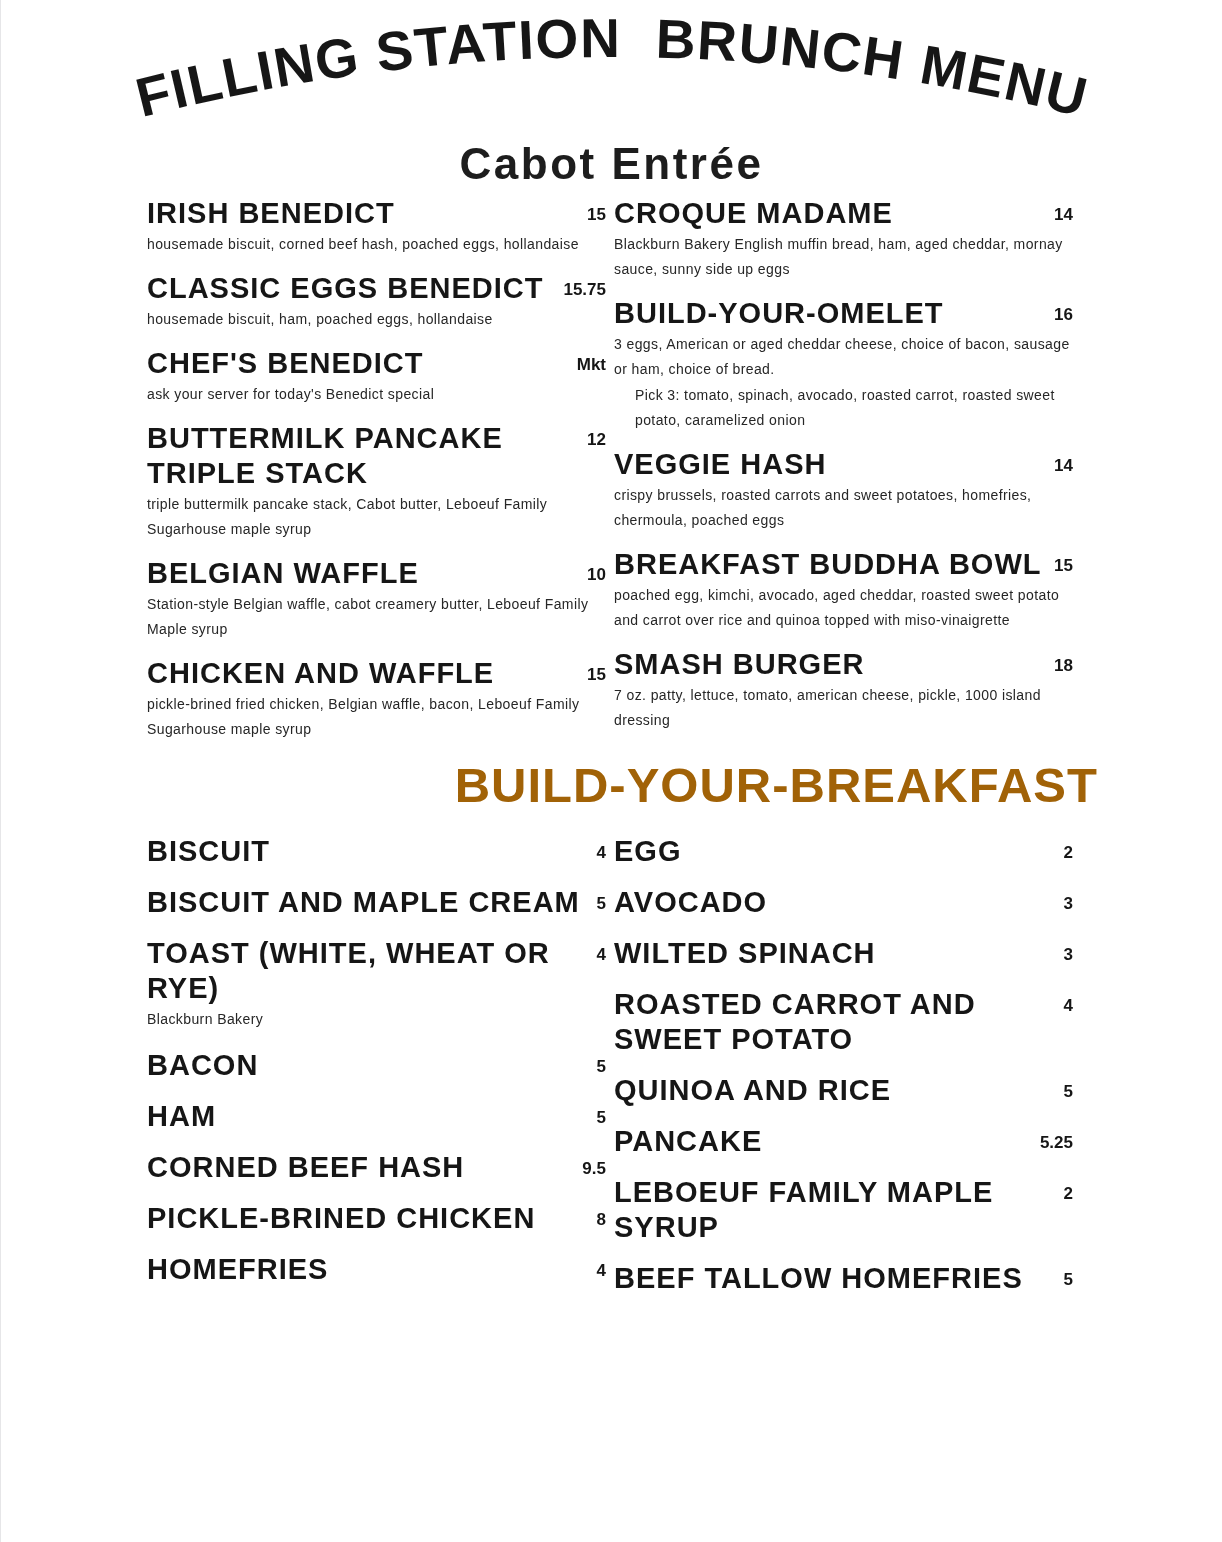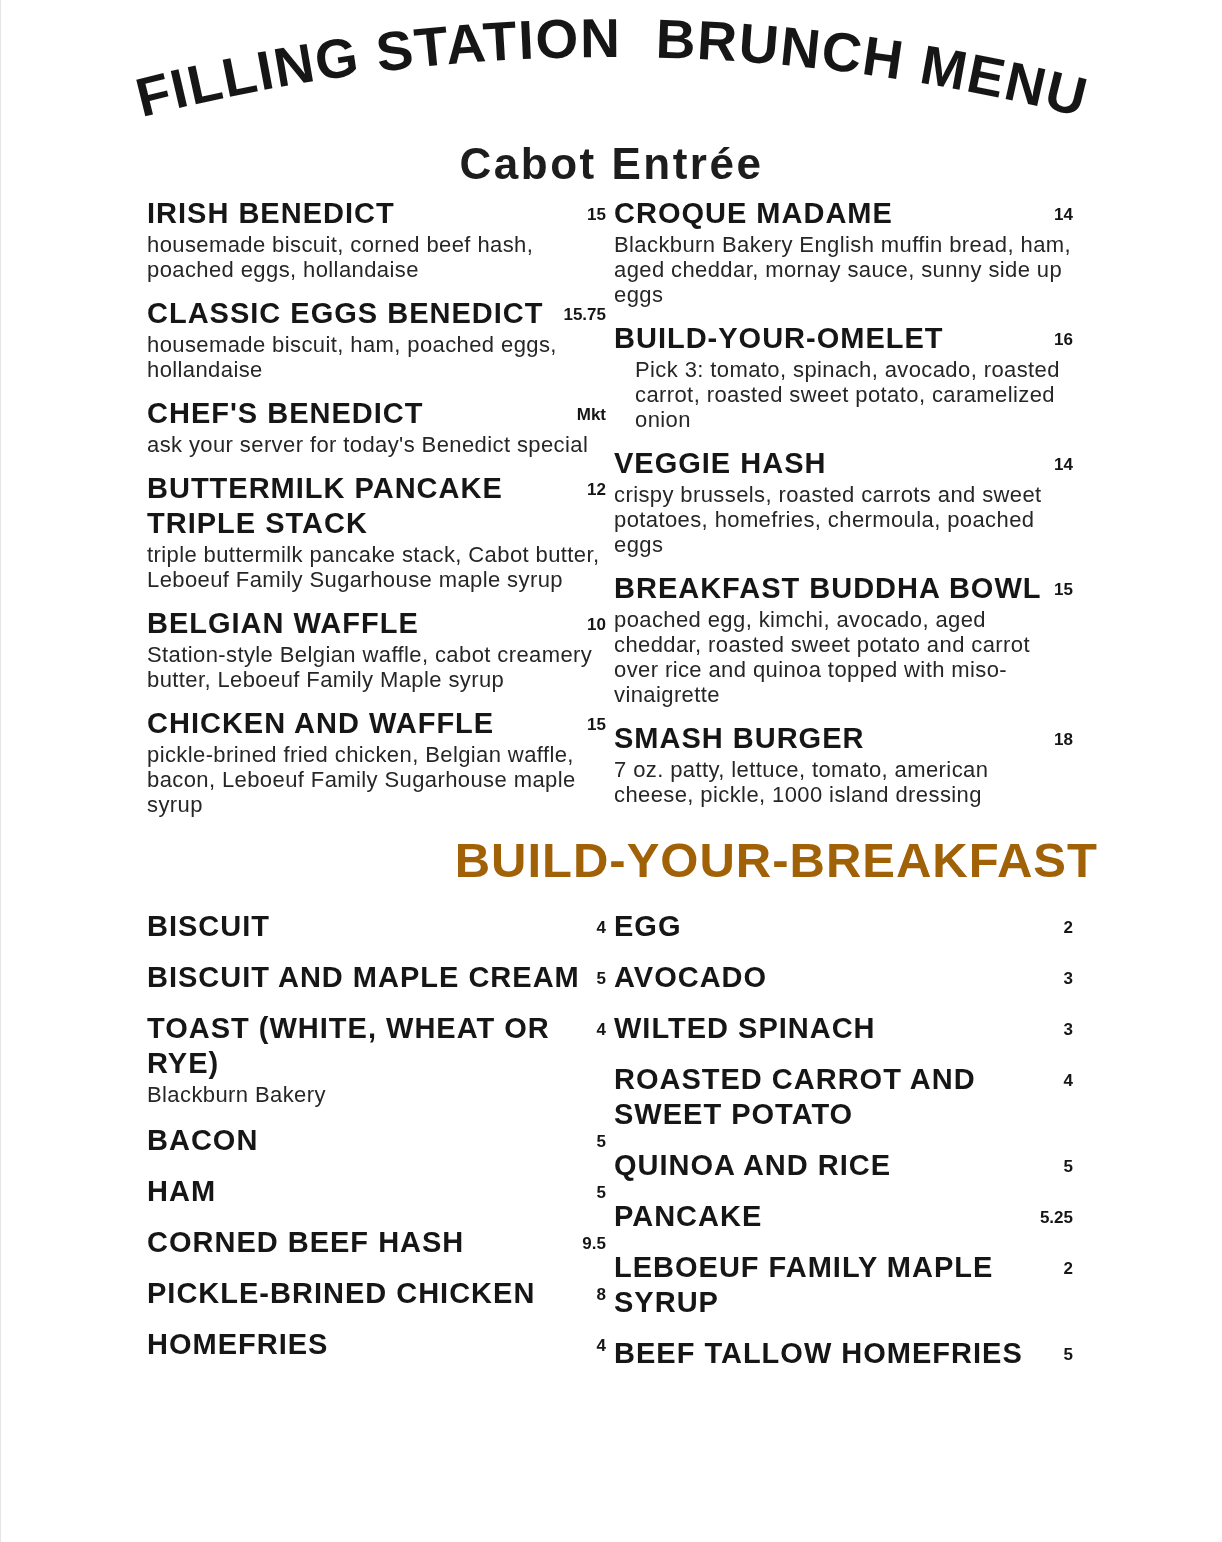--- a/index.html
+++ b/index.html
@@ -27,21 +27,21 @@
   .item-head{display:flex;align-items:flex-start;}
   .item-name{
     flex:1;font-size:29px;line-height:35px;font-weight:700;
     letter-spacing:1px;color:#161616;
   }
   .item-price{
     margin-left:10px;padding-top:6px;white-space:nowrap;
     font-size:17px;line-height:26px;font-weight:700;color:#161616;
   }
   .item-desc{
-    font-size:22px;line-height:25px;letter-spacing:0.4px;
+    font-size:14px;line-height:25px;letter-spacing:0.4px;
     color:#262626;margin-top:1px;
   }
   .item-note{padding-left:21px;}
   .h-byb{
     margin:4px 0 22px 0;text-align:right;
     font-size:49px;font-weight:700;letter-spacing:1px;
     color:#a16207;line-height:1.05;
   }
 </style>
 </head>
@@ -113,20 +113,21 @@
               <span class="item-name">CROQUE MADAME</span>
               <span class="item-price">14</span>
             </div>
             <div class="item-desc">Blackburn Bakery English muffin bread, ham, aged cheddar, mornay sauce, sunny side up eggs</div>
           </div>
           <div class="menu-item">
             <div class="item-head">
               <span class="item-name">BUILD-YOUR-OMELET</span>
               <span class="item-price">16</span>
             </div>
+            <div class="item-desc">3 eggs, American or aged cheddar cheese, choice of bacon, sausage or ham, choice of bread.</div>
             <div class="item-desc item-note">Pick 3: tomato, spinach, avocado, roasted carrot, roasted sweet potato, caramelized onion</div>
           </div>
           <div class="menu-item">
             <div class="item-head">
               <span class="item-name">VEGGIE HASH</span>
               <span class="item-price">14</span>
             </div>
             <div class="item-desc">crispy brussels, roasted carrots and sweet potatoes, homefries, chermoula, poached eggs</div>
           </div>
           <div class="menu-item">

